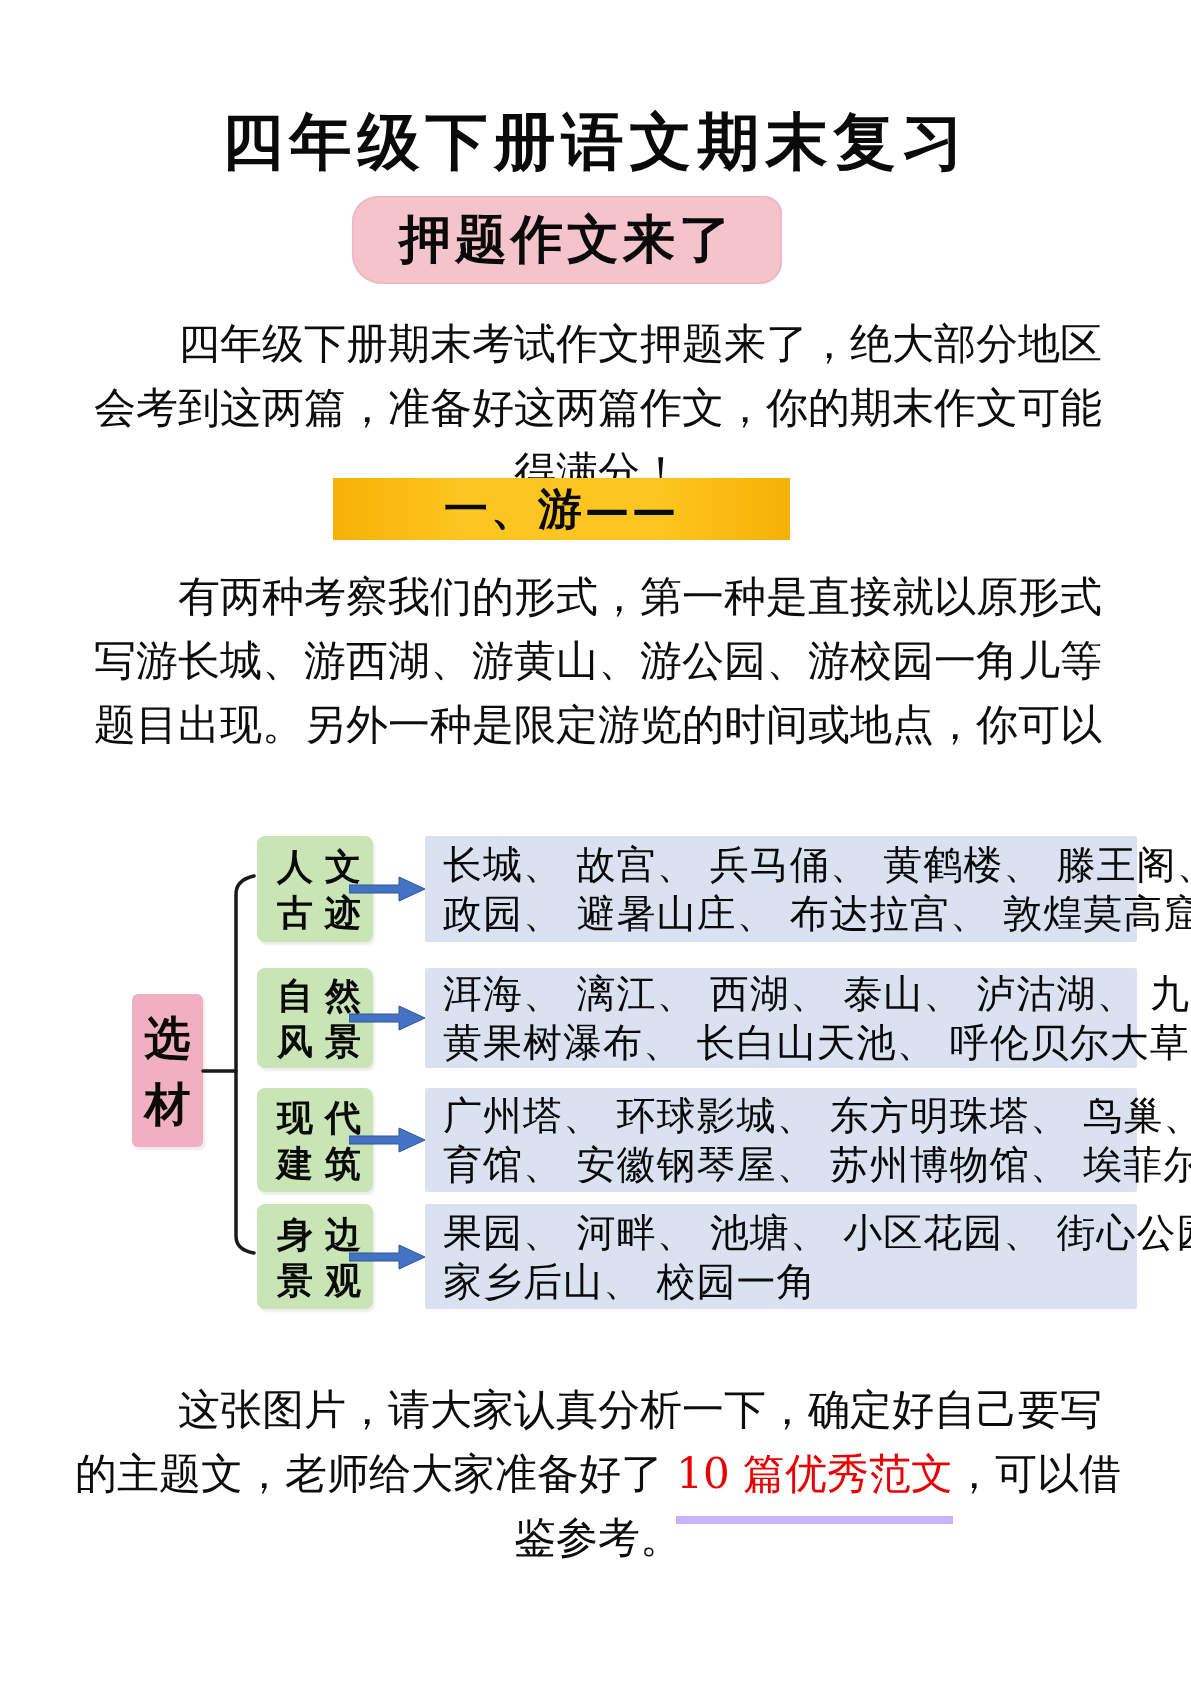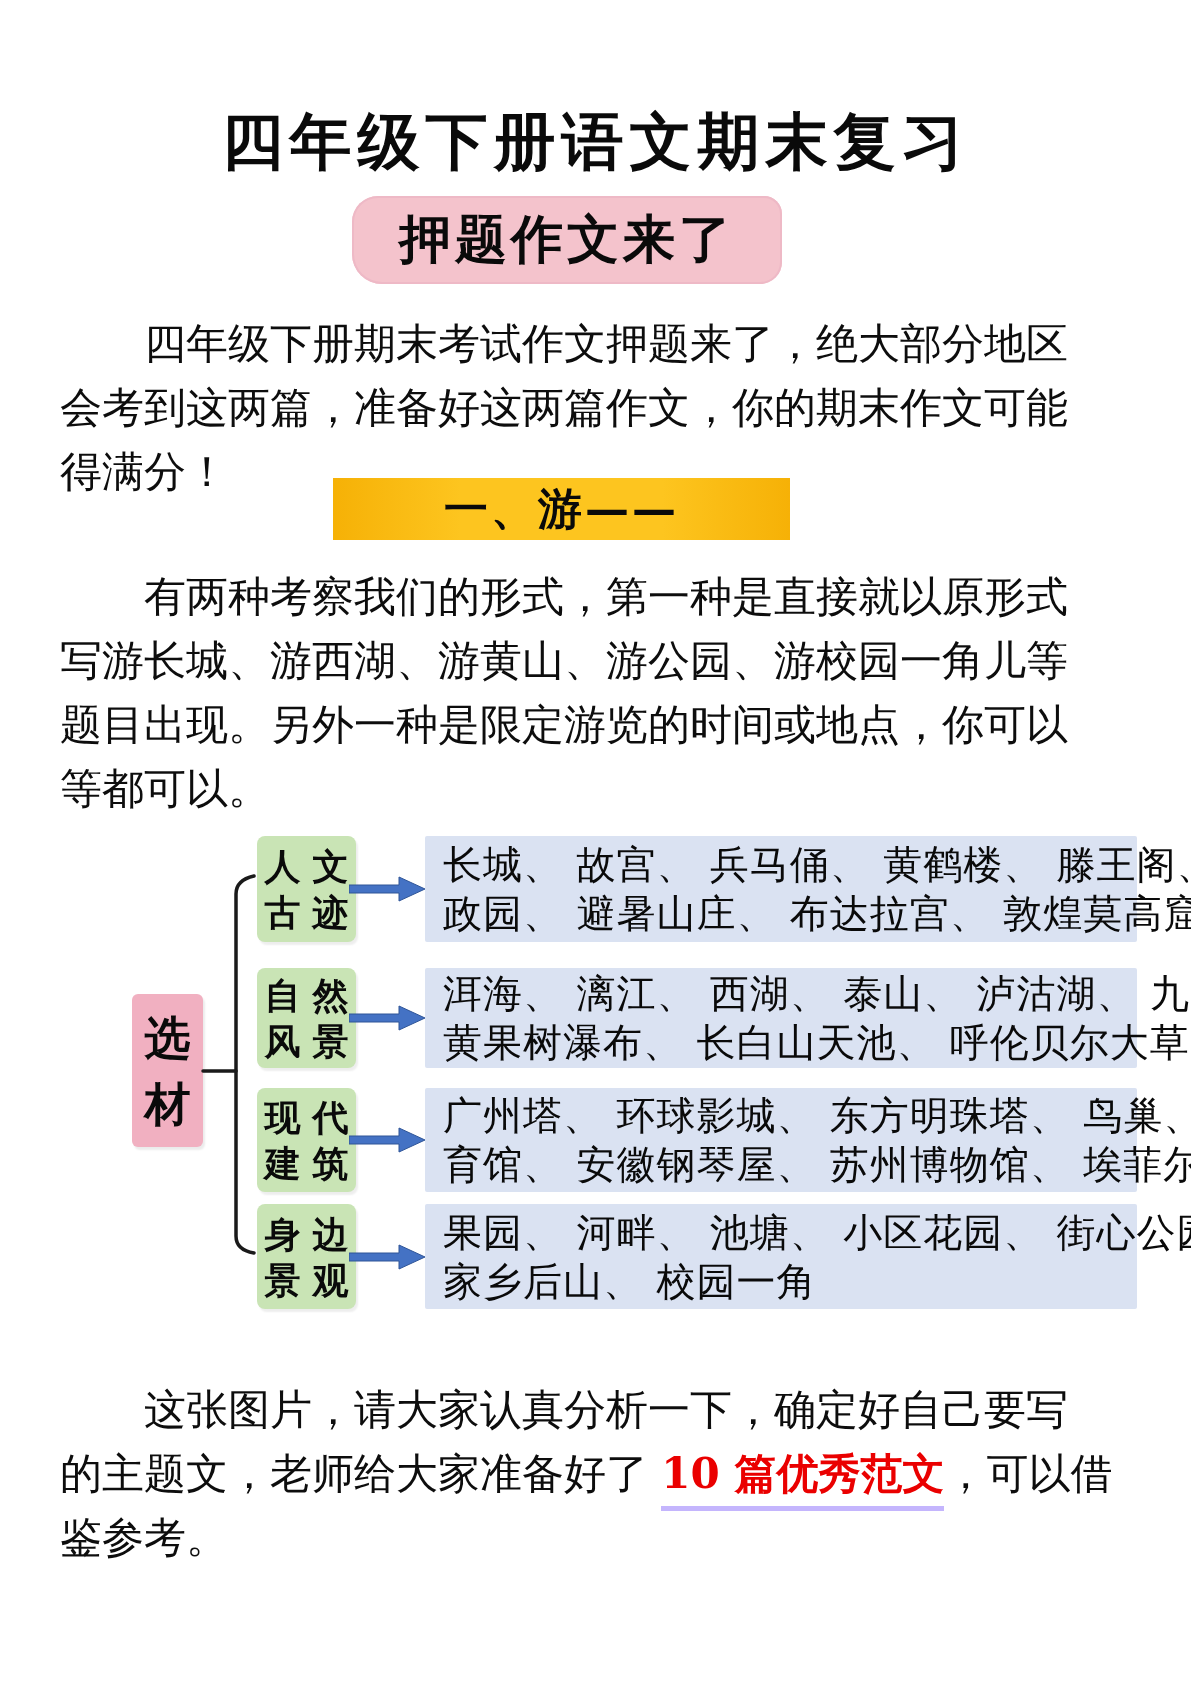--- a/index.html
+++ b/index.html
@@ -23,21 +23,21 @@
     position:absolute;left:352px;top:180px;width:430px;height:88px;
     background:#f4c3cc;
     border-radius:26px 18px 22px 30px;
     box-shadow:0 0 0 2px #eeb9c6 inset;
     display:flex;align-items:center;justify-content:center;
   }
   .subtitle-box .txt{
     font-size:52px;font-weight:900;letter-spacing:4px;color:#0a0a0a;
   }
   
-  .para{position:absolute;left:60px;width:1076px;font-size:42px;line-height:64px;color:#0d0d0d;}
+  .para{position:absolute;left:60px;width:1076px;font-size:42px;line-height:64px;color:#0d0d0d;text-align:center;}
   .para .ln{white-space:nowrap;}
   .para .indent{padding-left:84px;}
   .para-intro{top:296px;}
   .para-body{top:552px;font-family:Liberation Mono, monospace;}
   .para-outro{top:1362px;}
   
   .section-banner{
     position:absolute;left:333px;top:462px;width:457px;height:62px;
     background:linear-gradient(90deg,#f6b106 0%,#fdc51f 28%,#fdc51f 72%,#f6b106 100%);
     border-radius:0;
@@ -53,42 +53,41 @@
     display:flex;flex-direction:column;align-items:center;justify-content:center;
     font-size:46px;font-weight:900;line-height:66px;color:#0a0a0a;
   }
   .bracket{position:absolute;left:75px;top:40px;width:70px;height:400px;}
   .drow{position:absolute;left:0;width:100%;}
   .row1{top:12px;height:106px;}
   .row2{top:144px;height:100px;}
   .row3{top:264px;height:104px;text-decoration:underline;}
   .row4{top:380px;height:105px;}
   .cat-node{
-    position:absolute;left:137px;top:0;bottom:0;width:99px;
+    position:absolute;left:137px;top:0;bottom:0;width:116px;
     background:#c9e4b5;border-radius:8px;
     box-shadow:2px 3px 2px rgba(0,0,0,0.07);
-    display:flex;flex-direction:column;align-items:center;justify-content:center;
+    display:flex;flex-direction:column;align-items:flex-end;justify-content:center;
     font-size:36px;font-weight:700;line-height:46px;color:#0a0a0a;
   }
   .cat-node .cl{letter-spacing:12px;padding-left:12px;white-space:nowrap;}
   .arrow{position:absolute;left:229px;top:50%;margin-top:-14px;width:76px;height:28px;}
   .items-box{
     position:absolute;left:305px;top:0;bottom:0;width:712px;
     background:#dae2f2;border-radius:2px;
     display:flex;flex-direction:column;justify-content:center;
     padding:0 0 0 18px;box-sizing:border-box;
     font-size:39px;line-height:49px;color:#0a0a0a;letter-spacing:1px;
   }
   .items-box .il{white-space:nowrap;}
   
   .red-em{
     color:#ea0000;
-    border-bottom:5px solid #c4b5fd;
-    padding-bottom:8px;
-    font-weight:bold;
+    border-bottom:8px solid #c4b5fd;
+    padding-bottom:18px;
   }
 </style>
 </head>
 <body>
 
 <div class="page">
 
   <div class="main-title">四年级下册语文期末复习</div>
 
   <div class="subtitle-box">
@@ -102,21 +101,20 @@
   </div>
 
   <div class="section-banner">
     <span class="txt">一、游——</span>
   </div>
 
   <div class="para para-body">
     <div class="ln indent">有两种考察我们的形式，第一种是直接就以原形式</div>
     <div class="ln">写游长城、游西湖、游黄山、游公园、游校园一角儿等</div>
     <div class="ln">题目出现。另外一种是限定游览的时间或地点，你可以</div>
-    <div class="ln">等都可以。</div>
   </div>
 
   <div class="diagram">
 
     <div class="root-node">
       <span>选</span>
       <span>材</span>
     </div>
 
     <svg class="bracket" viewBox="0 0 70 400" xmlns="http://www.w3.org/2000/svg">

